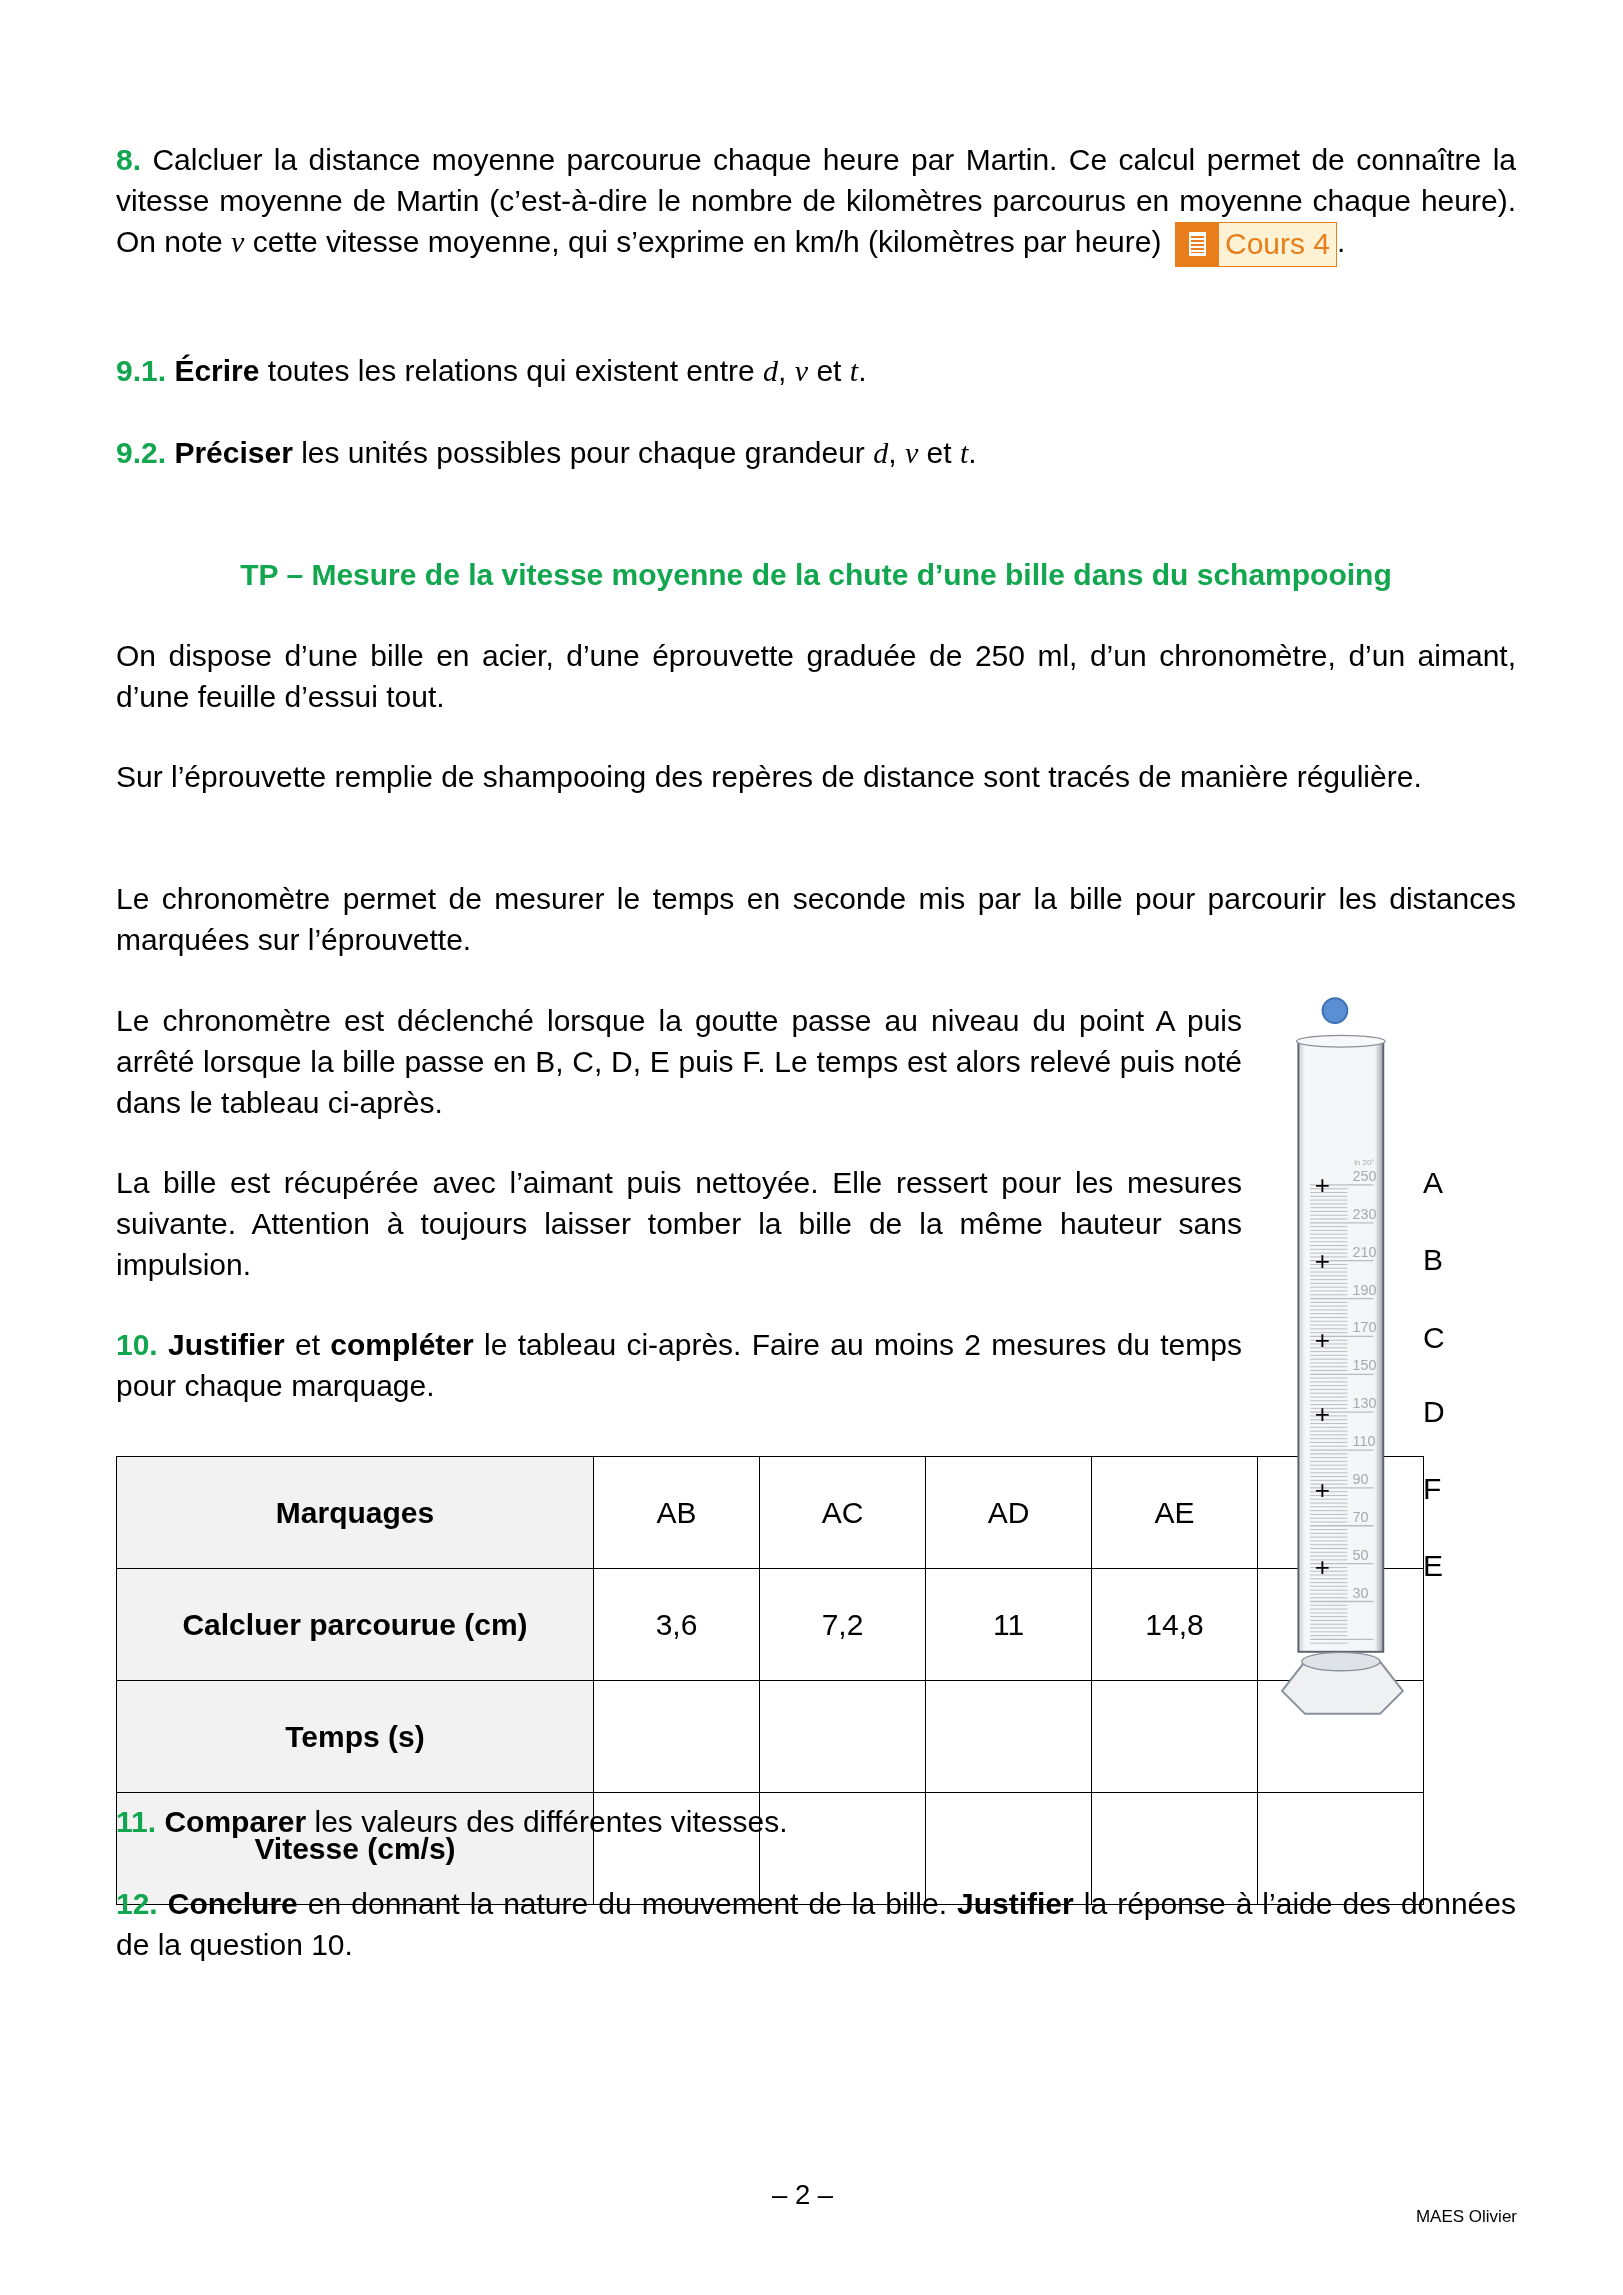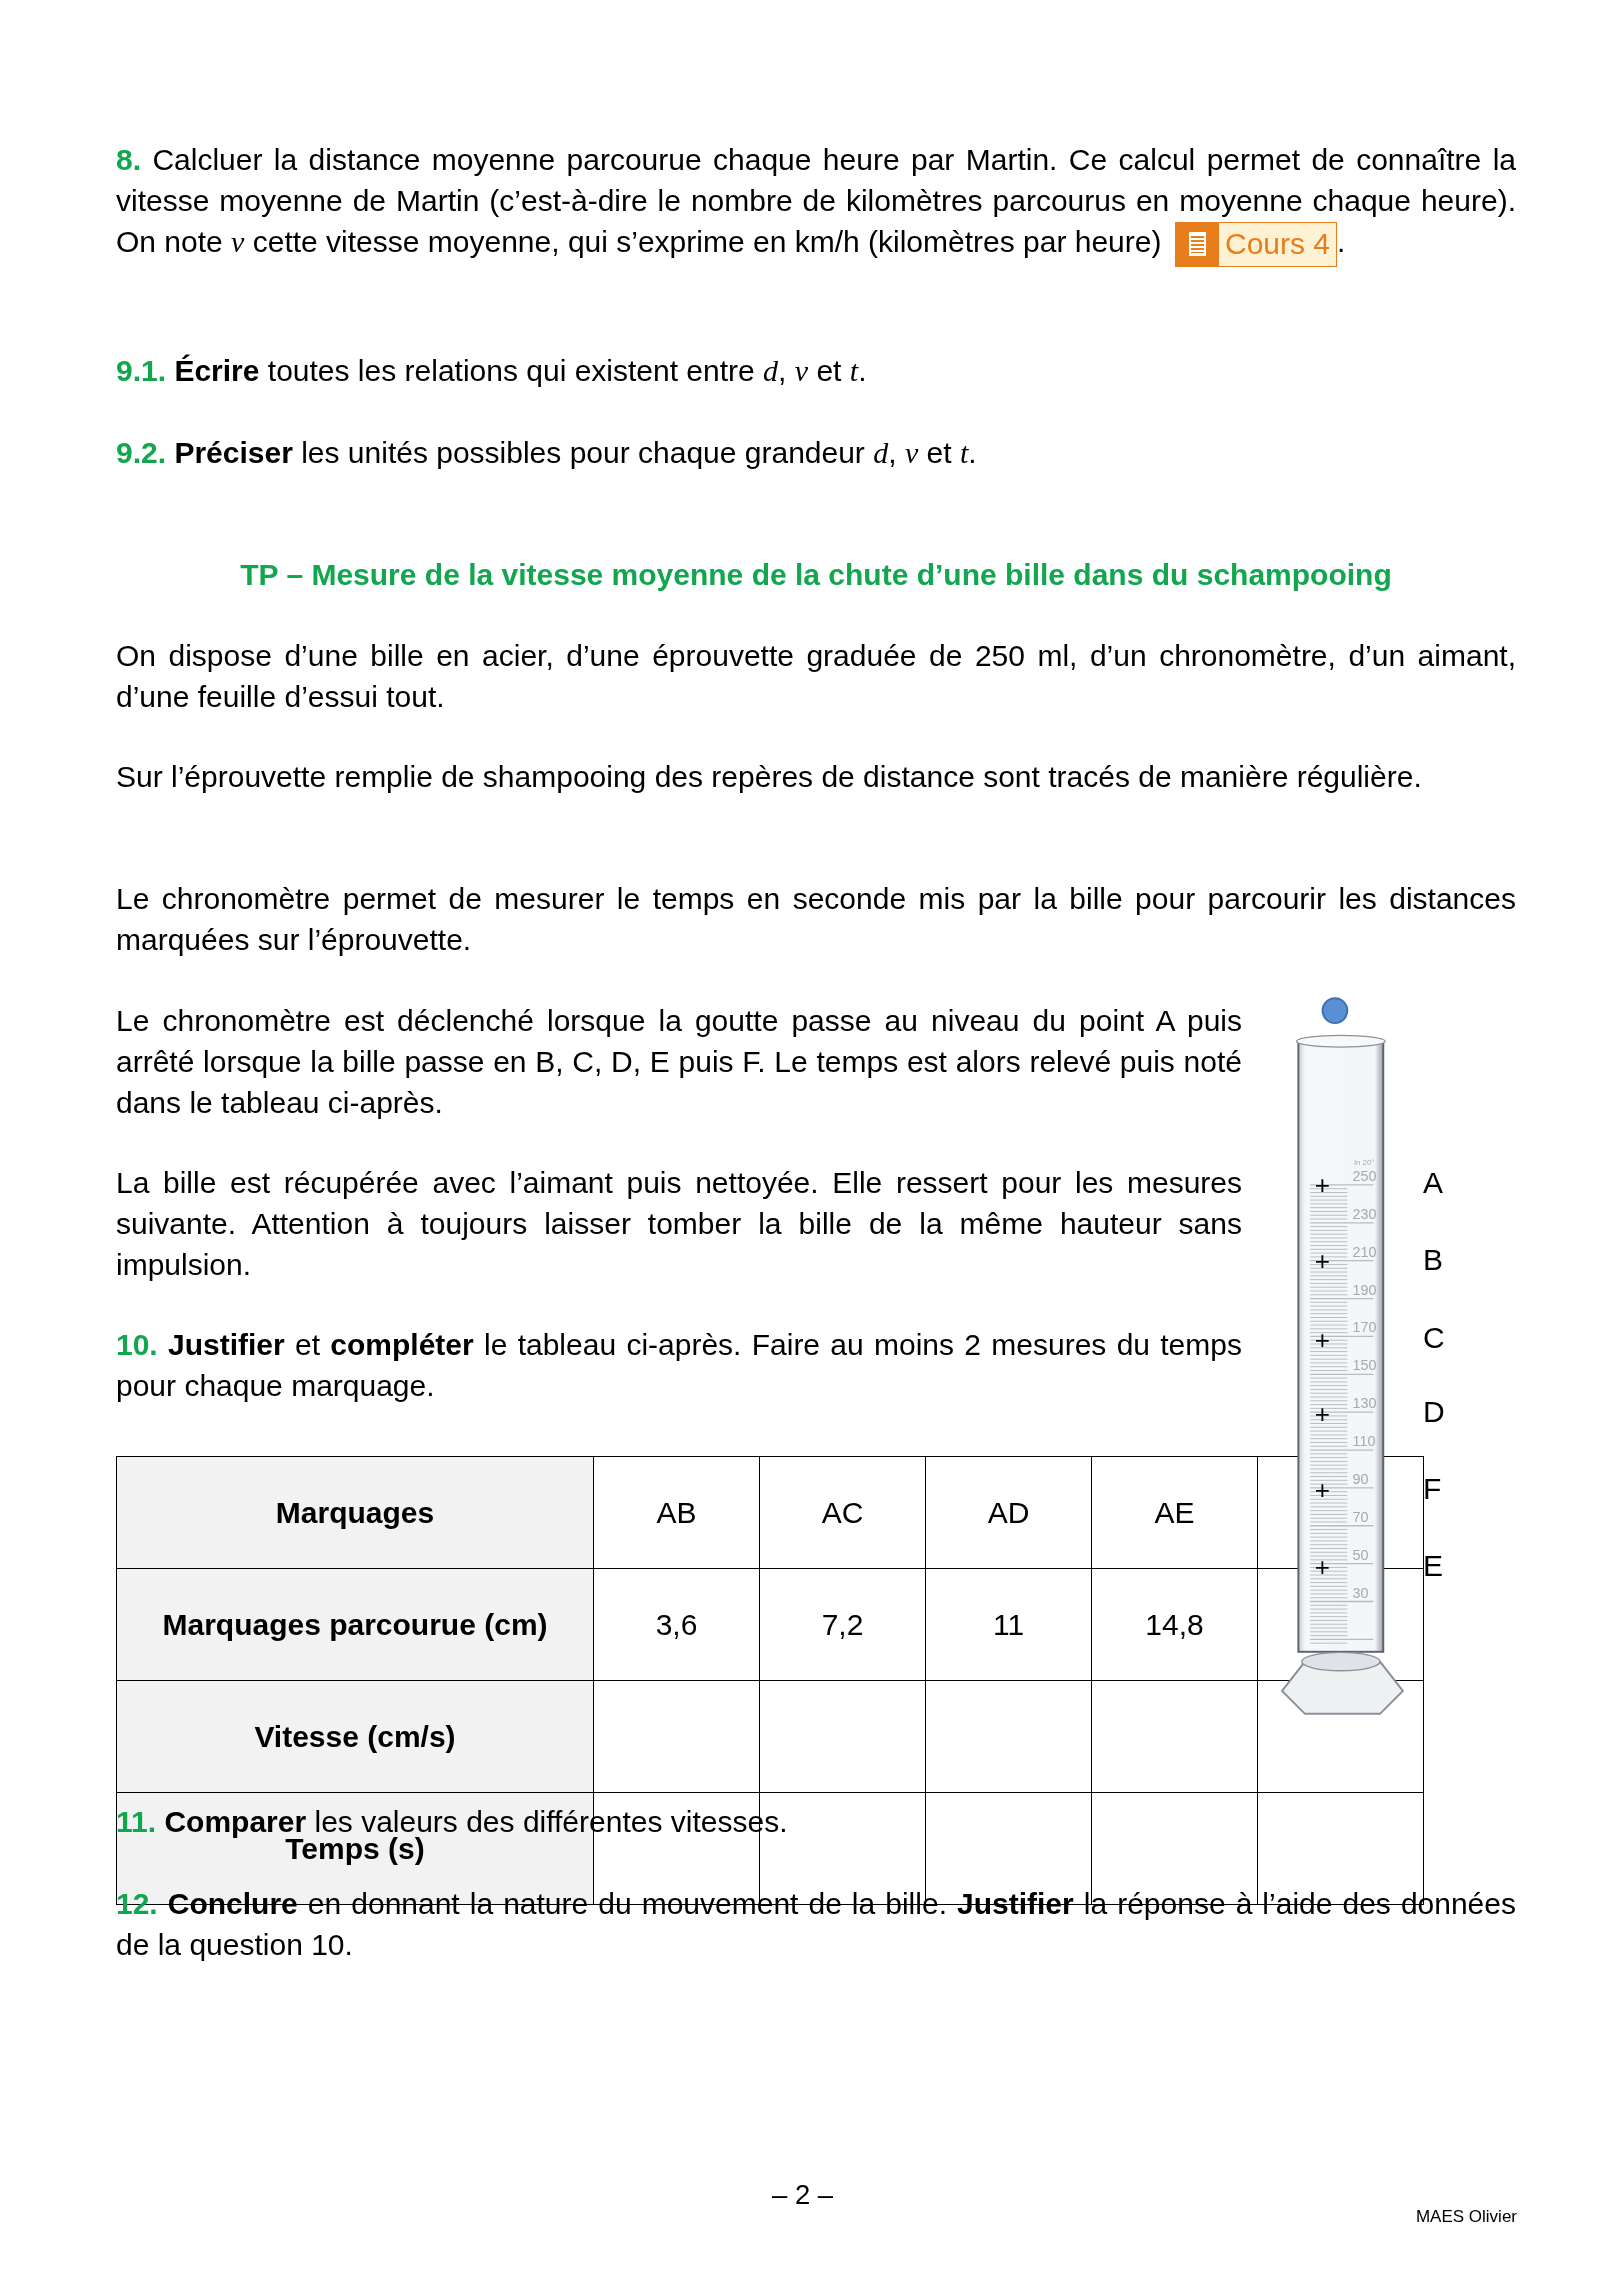--- a/index.html
+++ b/index.html
@@ -69,37 +69,37 @@
   <tbody id="tbody">
       <tr>
         <td class="rh">Marquages</td>
         <td class="c">AB</td>
         <td class="c">AC</td>
         <td class="c">AD</td>
         <td class="c">AE</td>
         <td class="c">AF</td>
       </tr>
       <tr>
-        <td class="rh">Marquages parcourue (cm)</td>
+        <td class="rh">Calcluer parcourue (cm)</td>
         <td class="c">3,6</td>
         <td class="c">7,2</td>
         <td class="c">11</td>
         <td class="c">14,8</td>
         <td class="c">18,8</td>
       </tr>
       <tr>
+        <td class="rh">Temps (s)</td>
+        <td class="c"></td>
+        <td class="c"></td>
+        <td class="c"></td>
+        <td class="c"></td>
+        <td class="c"></td>
+      </tr>
+      <tr>
         <td class="rh">Vitesse (cm/s)</td>
-        <td class="c"></td>
-        <td class="c"></td>
-        <td class="c"></td>
-        <td class="c"></td>
-        <td class="c"></td>
-      </tr>
-      <tr>
-        <td class="rh">Temps (s)</td>
         <td class="c"></td>
         <td class="c"></td>
         <td class="c"></td>
         <td class="c"></td>
         <td class="c"></td>
       </tr>
     </tbody>
 </table>
 
 <div class="cylinder">

